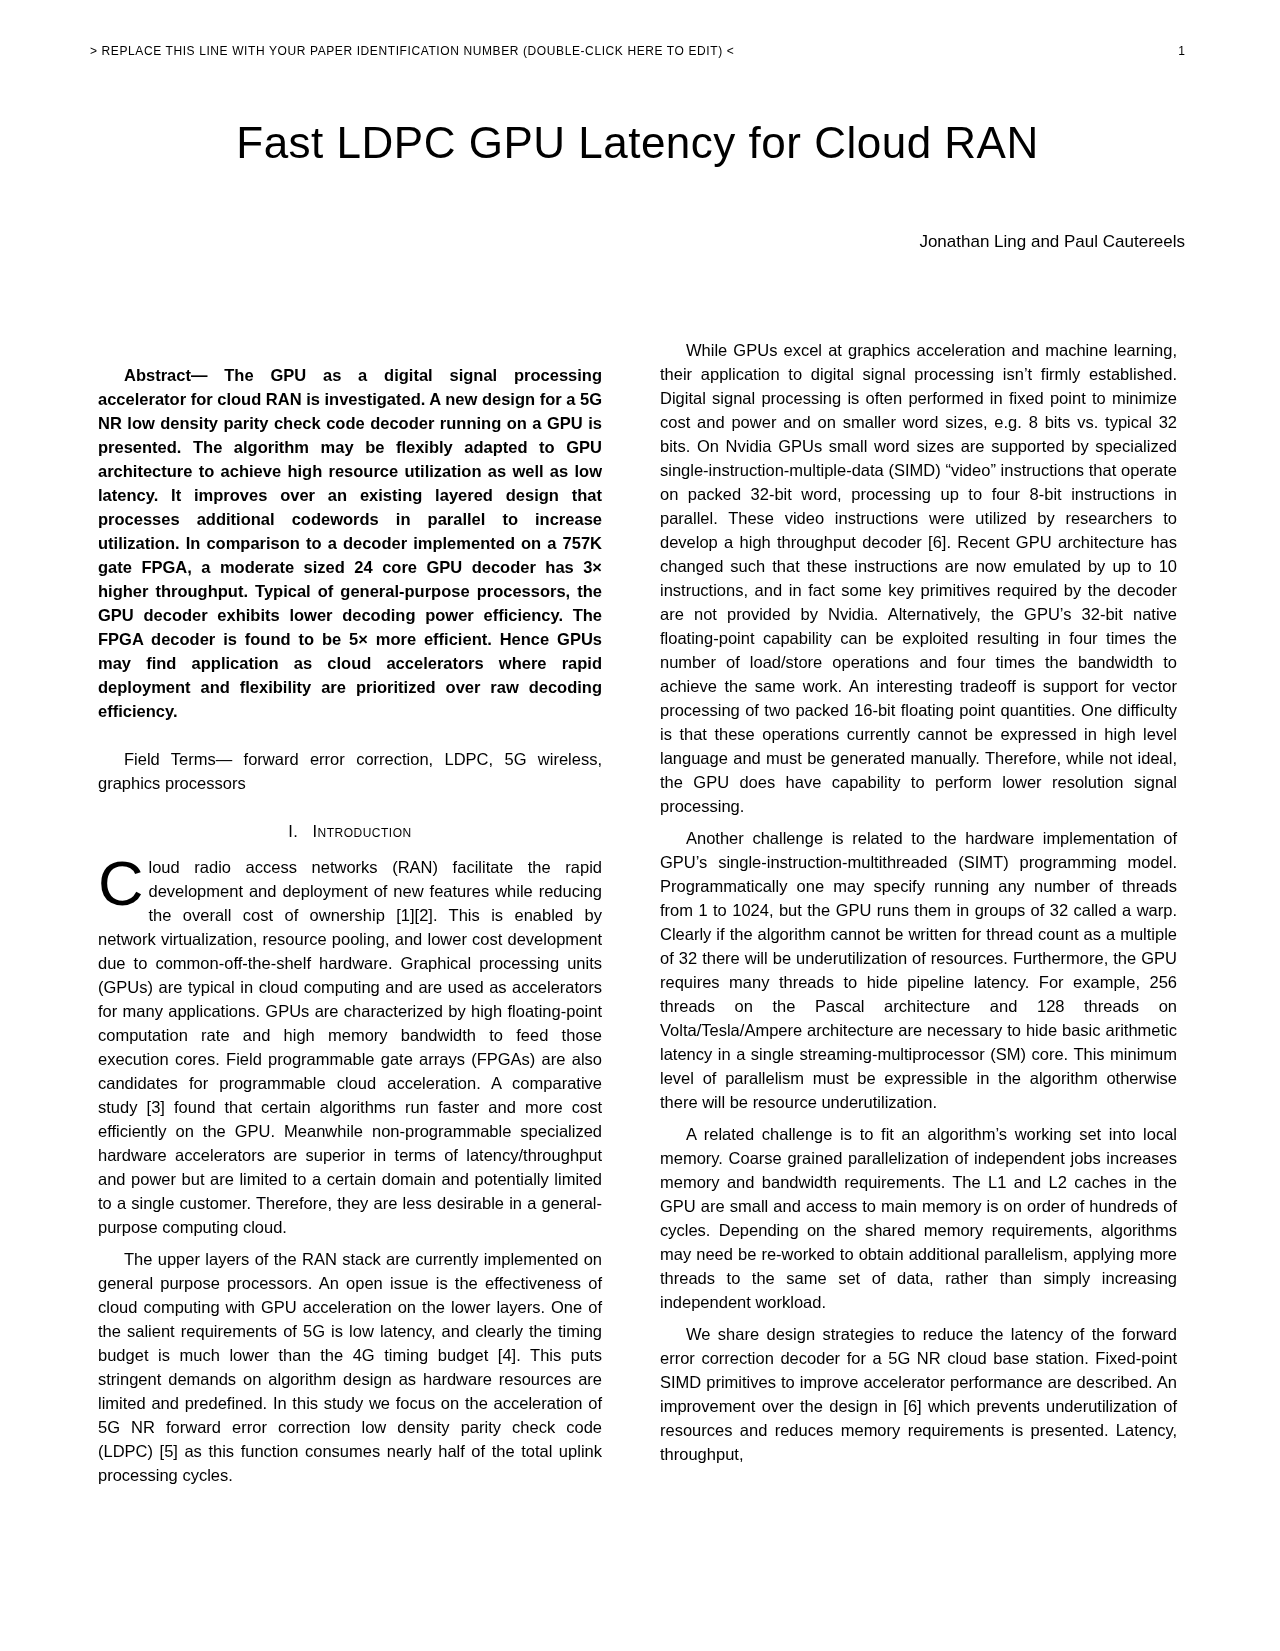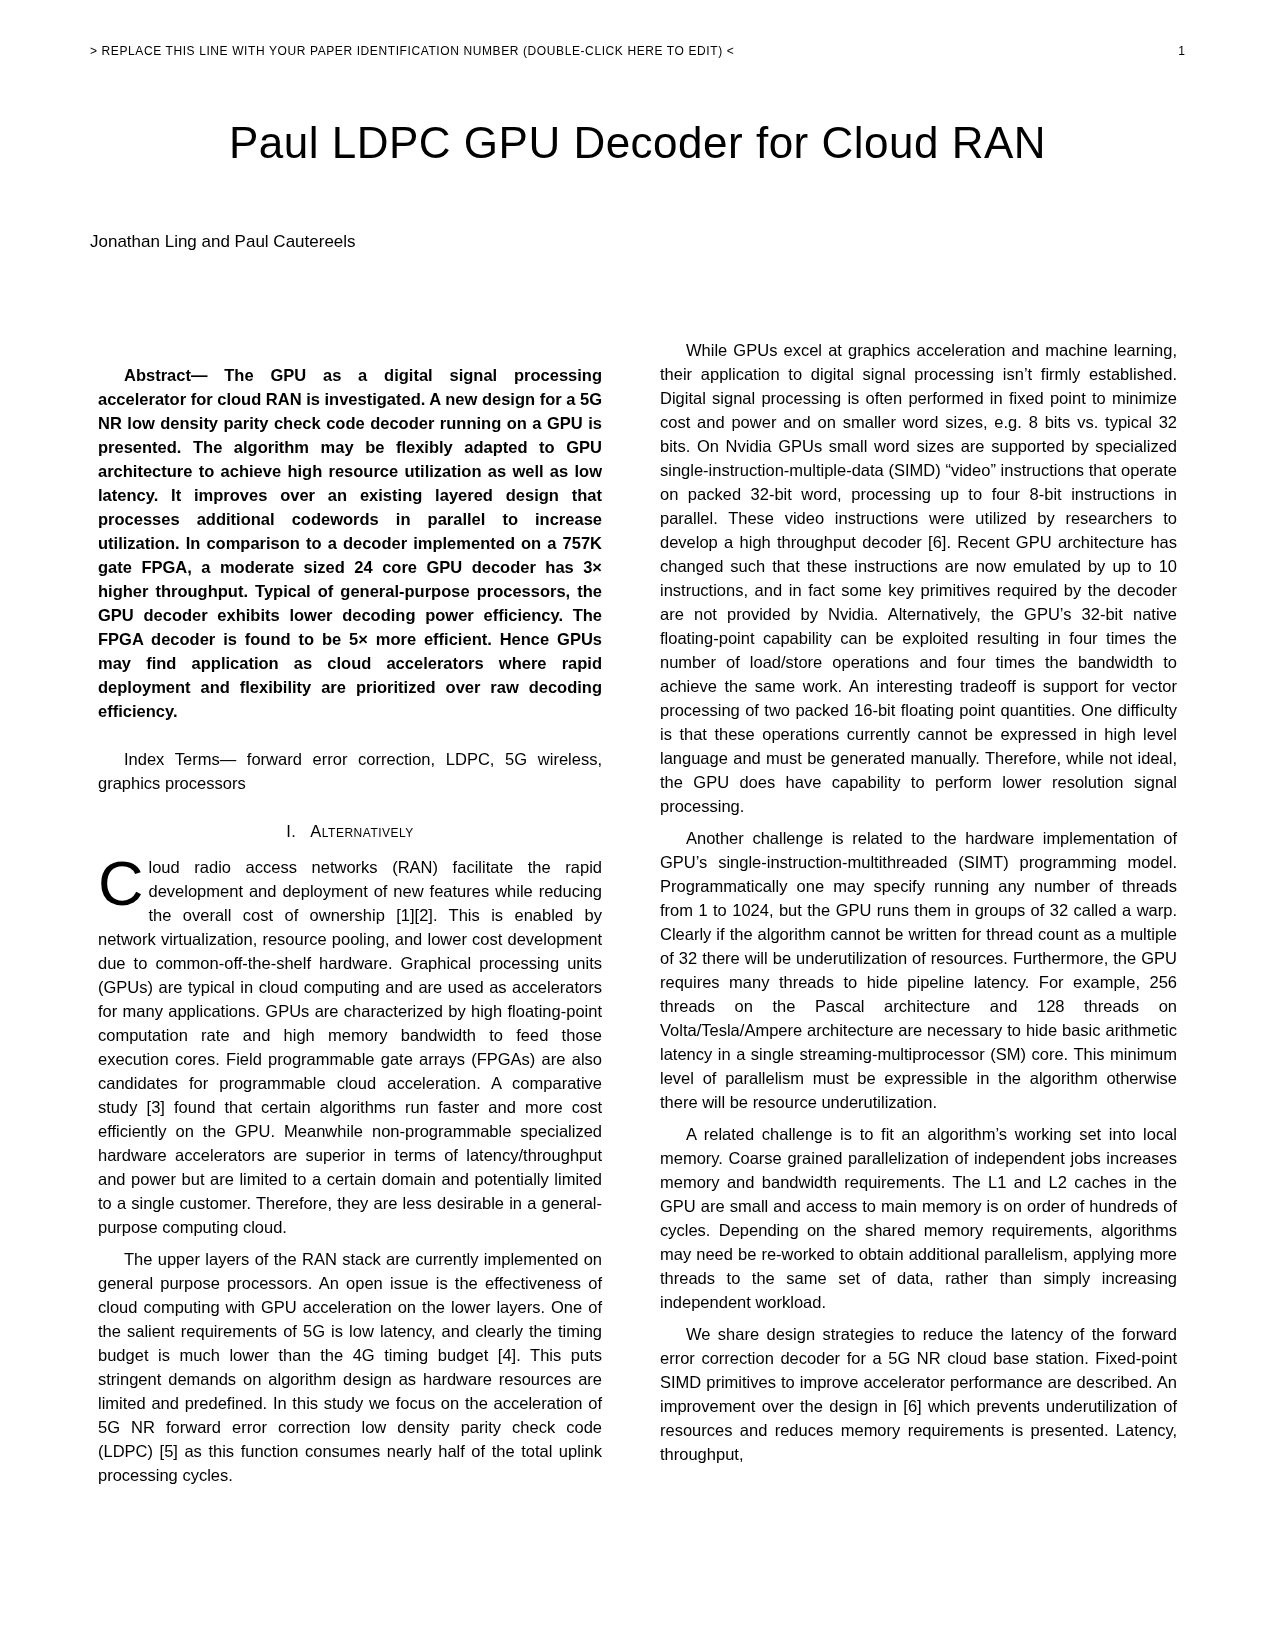--- a/index.html
+++ b/index.html
@@ -34,21 +34,21 @@
   
   .paper-title {
     margin-top: 60px;
     text-align: center;
     font-size: 44px;
     font-weight: 400;
     letter-spacing: 0.5px;
   }
   .paper-authors {
     margin-top: 64px;
-    text-align: left;
+    text-align: right;
     font-size: 17px;
   }
 
   
   .columns {
     display: flex;
     column-gap: 42px;
     margin-top: 78px;
     font-size: 16.5px;
     line-height: 24px;
@@ -82,38 +82,38 @@
 </head>
 <body>
 
 <div class="page">
 
   <div class="running-head">
     <span class="running-title">&gt; REPLACE THIS LINE WITH YOUR PAPER IDENTIFICATION NUMBER (DOUBLE-CLICK HERE TO EDIT) &lt;</span>
     <span class="page-num">1</span>
   </div>
 
-  <h1 class="paper-title">Paul LDPC GPU Decoder for Cloud RAN</h1>
+  <h1 class="paper-title">Fast LDPC GPU Latency for Cloud RAN</h1>
 
   <div class="paper-authors">Jonathan Ling and Paul Cautereels</div>
 
   <div class="columns">
 
     <div class="col-left">
 
       <p class="abstract">
         <span>Abstract—</span><span> The GPU as a digital signal processing accelerator for cloud RAN is investigated.  A new design for a 5G NR low density parity check code decoder running on a GPU is presented.  The algorithm may be flexibly adapted to GPU architecture to achieve high resource utilization as well as low latency.  It improves over an existing layered design that processes additional codewords in parallel to increase utilization.  In comparison to a decoder implemented on a 757K gate FPGA, a moderate sized 24 core GPU decoder has 3× higher throughput.  Typical of general-purpose processors, the GPU decoder exhibits lower decoding power efficiency.  The FPGA decoder is found to be 5× more efficient.  Hence GPUs may find application as cloud accelerators where rapid deployment and flexibility are prioritized over raw decoding efficiency.</span>
       </p>
 
       <p class="index-terms">
-        <span>Index Terms—</span><span> forward error correction, LDPC, 5G wireless, graphics processors</span>
+        <span>Field Terms—</span><span> forward error correction, LDPC, 5G wireless, graphics processors</span>
       </p>
 
       <p class="section-heading">
-        <span class="section-number">I.</span><span>Alternatively</span>
+        <span class="section-number">I.</span><span>Introduction</span>
       </p>
 
       <p class="p-dropcap">
         <span class="dropcap">C</span><span>loud radio access networks (RAN) facilitate the rapid development and deployment of new features while reducing the overall cost of ownership [1][2].  This is enabled by network virtualization, resource pooling, and lower cost development due to common-off-the-shelf hardware.  Graphical processing units (GPUs) are typical in cloud computing and are used as accelerators for many applications. GPUs are characterized by high floating-point computation rate and high memory bandwidth to feed those execution cores. Field programmable gate arrays (FPGAs) are also candidates for programmable cloud acceleration.  A comparative study [3] found that certain algorithms run faster and more cost efficiently on the GPU.  Meanwhile non-programmable specialized hardware accelerators are superior in terms of latency/throughput and power but are limited to a certain domain and potentially limited to a single customer.  Therefore, they are less desirable in a general-purpose computing cloud.</span>
       </p>
 
       <p>The upper layers of the RAN stack are currently implemented on general purpose processors.  An open issue is the effectiveness of cloud computing with GPU acceleration on the lower layers.  One of the salient requirements of 5G is low latency, and clearly the timing budget is much lower than the 4G timing budget  [4].  This puts stringent demands on algorithm design as hardware resources are limited and predefined.  In this study we focus on the acceleration of 5G NR forward error correction low density parity check code (LDPC) [5] as this function consumes nearly half of the total uplink processing cycles.</p>
 
     </div>
 

